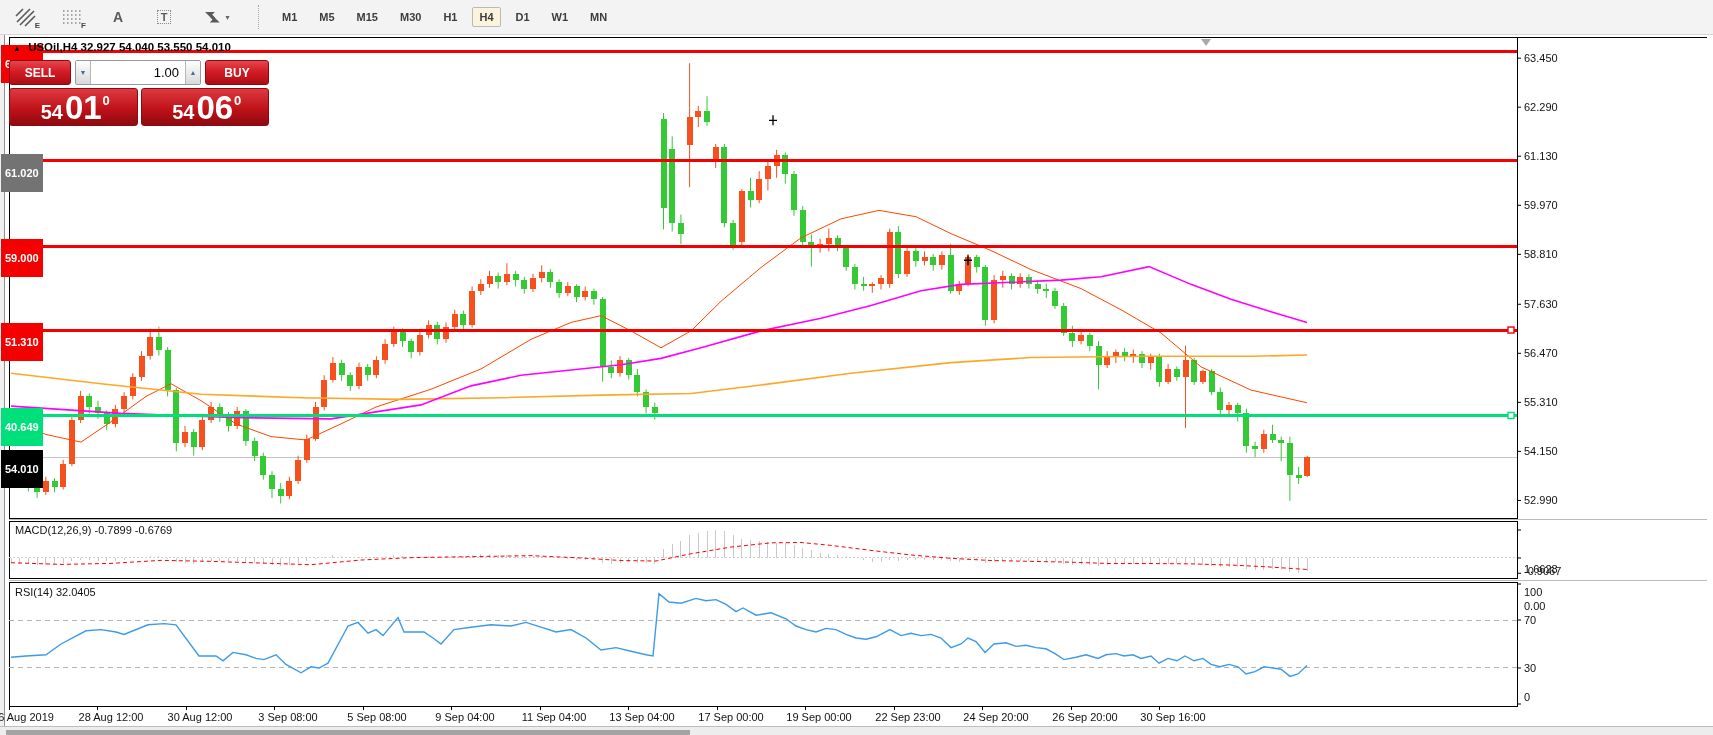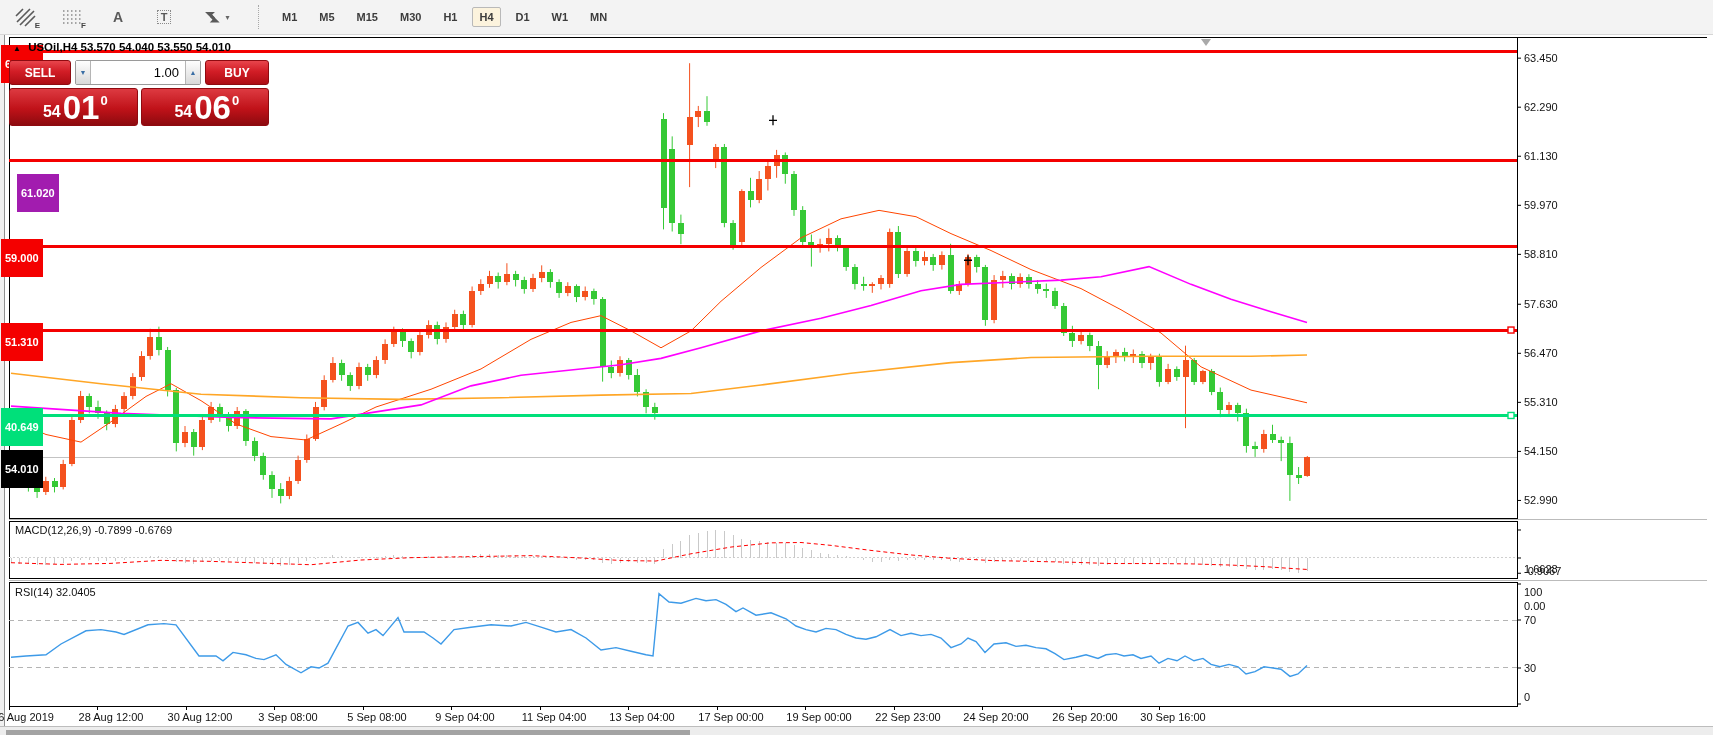--- a/index.html
+++ b/index.html
@@ -41,21 +41,21 @@
   .buy-btn{width:64px;}
   .spinner{flex:1;display:flex;margin:0 4px;border:1px solid #9a9a9a;background:#fff;border-radius:2px;}
   .spin-btn{width:15px;background:linear-gradient(180deg,#fefefe,#d9d9d9);border-right:1px solid #b5b5b5;
     display:flex;align-items:center;justify-content:center;font-size:7px;color:#3a6ea5;}
   .spin-btn.up{border-right:none;border-left:1px solid #b5b5b5;}
   .spin-val{flex:1;display:flex;align-items:center;justify-content:flex-end;padding-right:6px;
     font-size:13px;color:#000;}
   .tw-tiles{display:flex;margin-top:3px;gap:3px;}
   .tile{flex:1;height:38px;background:linear-gradient(180deg,#dd3a41 0%,#c01219 55%,#8d0a0f 100%);
     border:1px solid #8f0a10;border-radius:3px;color:#fff;display:flex;align-items:center;justify-content:center;}
-  .tile .pre{font-size:16px;font-weight:700;margin:10px 2px 0 4px;}
+  .tile .pre{font-size:20px;font-weight:700;margin:10px 2px 0 4px;}
   .tile .big{font-size:33px;font-weight:700;line-height:33px;}
   .tile .sup{font-size:13px;font-weight:700;margin:-14px 0 0 1px;}
   
   .bottom-strip{position:absolute;left:0;top:726px;width:1713px;height:9px;background:#ededed;
     border-top:1px solid #bdbdbd;}
   .dock-bar{position:absolute;left:6px;top:3px;width:684px;height:5px;background:#a3a3a3;}
 </style>
 </head>
 <body>
 
@@ -618,21 +618,21 @@
       <div class="ax" style="left: 1523px; top: 100.194px;">62.290</div>
       <div class="ax" style="left: 1523px; top: 149.246px;">61.130</div>
       <div class="ax" style="left: 1523px; top: 198.297px;">59.970</div>
       <div class="ax" style="left: 1523px; top: 247.349px;">58.810</div>
       <div class="ax" style="left: 1523px; top: 297.246px;">57.630</div>
       <div class="ax" style="left: 1523px; top: 346.297px;">56.470</div>
       <div class="ax" style="left: 1523px; top: 395.349px;">55.310</div>
       <div class="ax" style="left: 1523px; top: 444.4px;">54.150</div>
       <div class="ax" style="left: 1523px; top: 493.451px; text-align: right;">52.990</div>
       <div class="chip" style="left: 0px; top: 44.8423px; background: rgb(244, 0, 0);">63.599</div>
-      <div class="chip" style="left: 16px; top: 153.897px; background: #a21caf; margin-top: 20px;">61.020</div>
+      <div class="chip" style="left: 0px; top: 153.897px; background: #737373;">61.020</div>
       <div class="chip" style="left: 0px; top: 239.314px; background: rgb(244, 0, 0);">59.000</div>
       <div class="chip" style="left: 0px; top: 323.04px; background: rgb(244, 0, 0);">51.310</div>
       <div class="chip" style="left: 0px; top: 408.457px; background: rgb(0, 224, 122);">40.649</div>
       <div class="chip" style="left: 0px; top: 450.32px; background: #000000; text-align: center;">54.010</div>
       <div class="ax" style="left: 1523px; top: 522.995px; margin-top: 39px;">1.6628</div>
       <div class="ax" style="left: 1523px; top: 550.995px; margin-top: 48px;">0.00</div>
       <div class="ax" style="left: 1523px; top: 564px;">-0.9067</div>
       <div class="ax" style="left: 1523px; top: 585px;">100</div>
       <div class="ax" style="left: 1523px; top: 613px;">70</div>
       <div class="ax" style="left: 1523px; top: 661px;">30</div>
@@ -650,21 +650,21 @@
       <div class="tlabel" style="left: 907px; top: 711px;">22 Sep 23:00</div>
       <div class="tlabel" style="left: 995px; top: 711px;">24 Sep 20:00</div>
       <div class="tlabel" style="left: 1084px; top: 711px;">26 Sep 20:00</div>
       <div class="tlabel" style="left: 1172px; top: 711px;">30 Sep 16:00</div>
     </div>
 
   <div class="symbol-header">
     <span class="tri">▲</span>
     <span>USOil,H4</span>
     <span> </span>
-    <span>53.570 54.040 53.550 54.010</span>
+    <span>32.927 54.040 53.550 54.010</span>
   </div>
 
   <div class="trade-widget">
     <div class="tw-row">
       <div class="btn-red sell-btn">SELL</div>
       <div class="spinner">
         <div class="spin-btn">▼</div>
         <div class="spin-val">1.00</div>
         <div class="spin-btn up">▲</div>
       </div>

